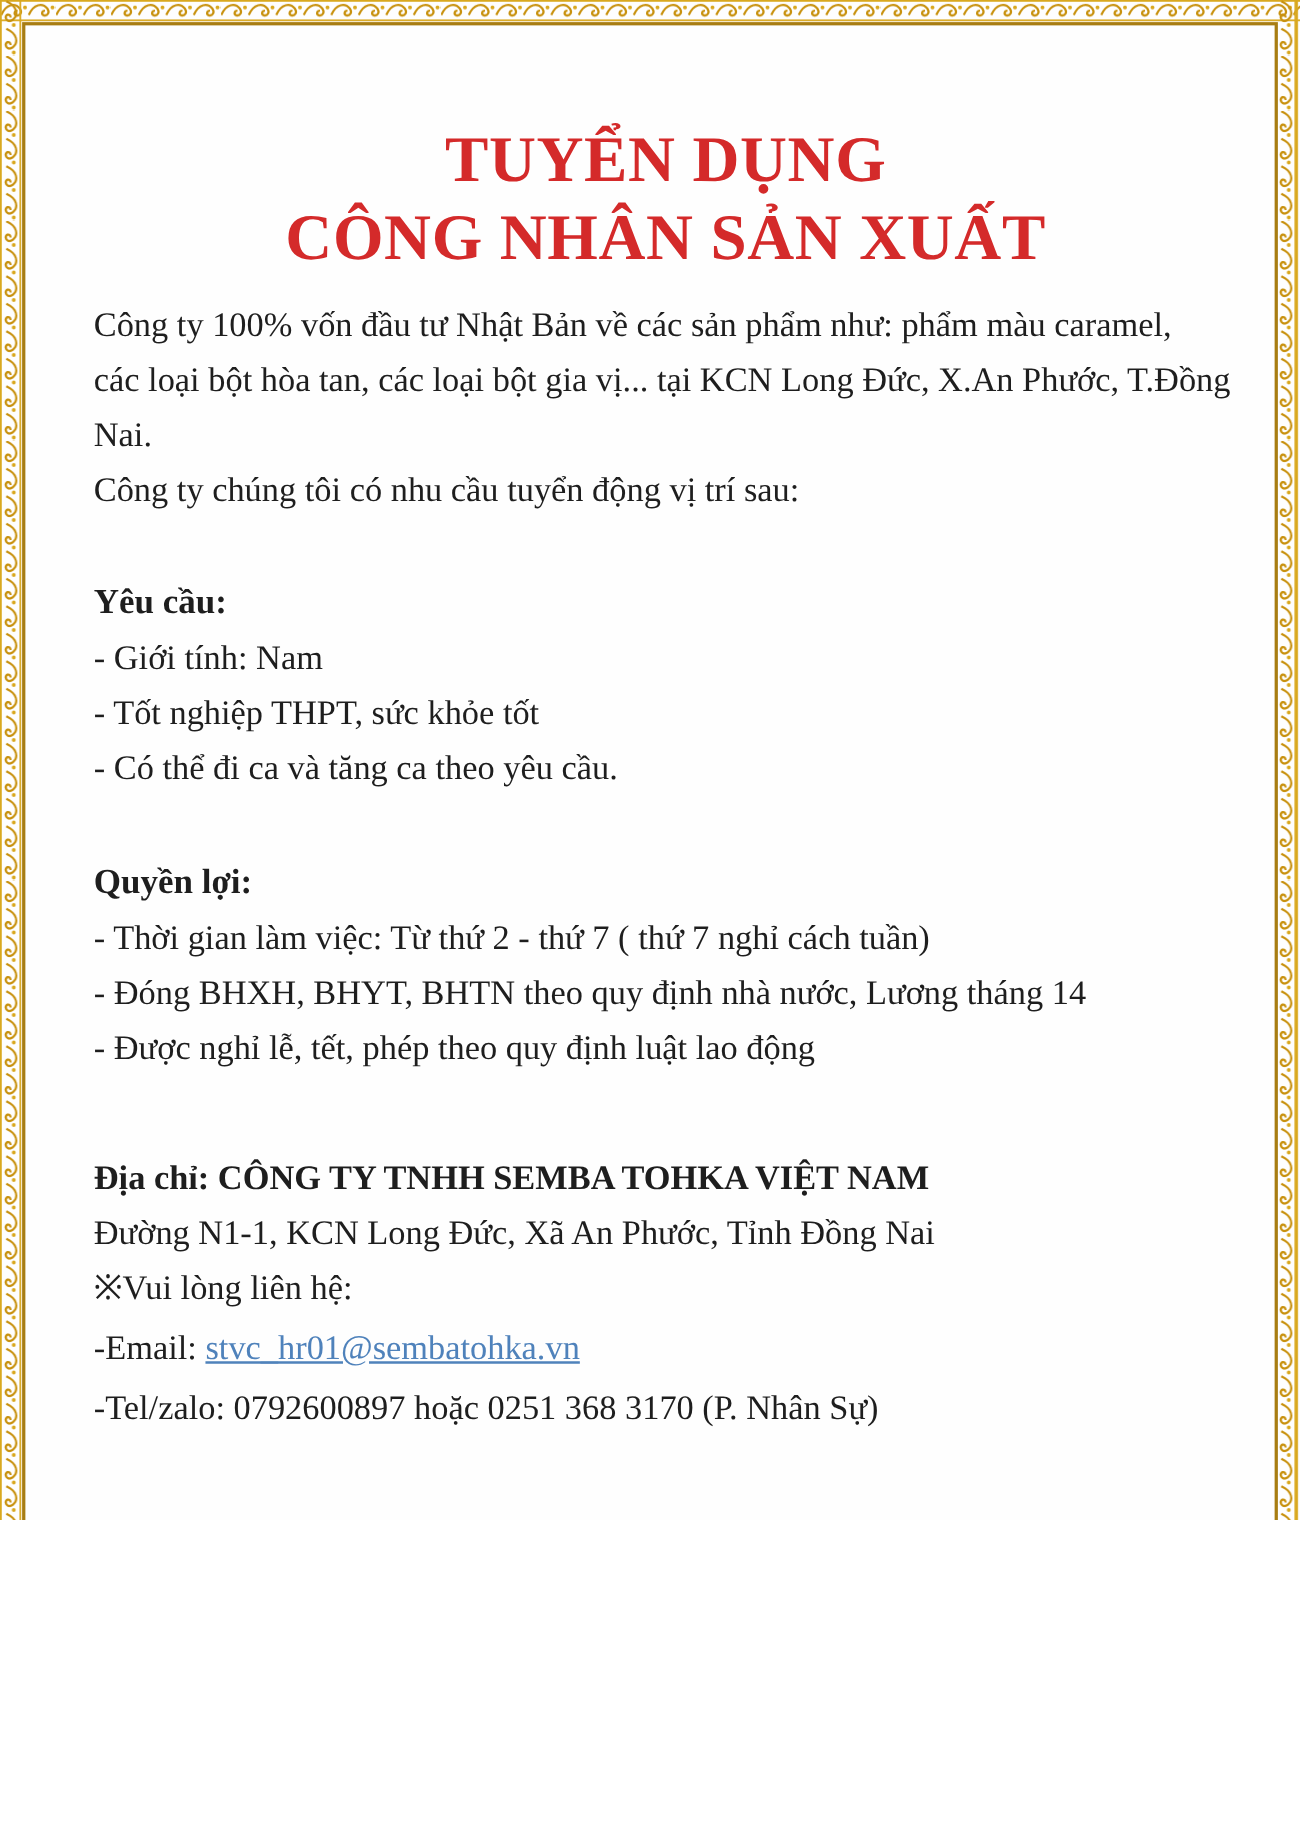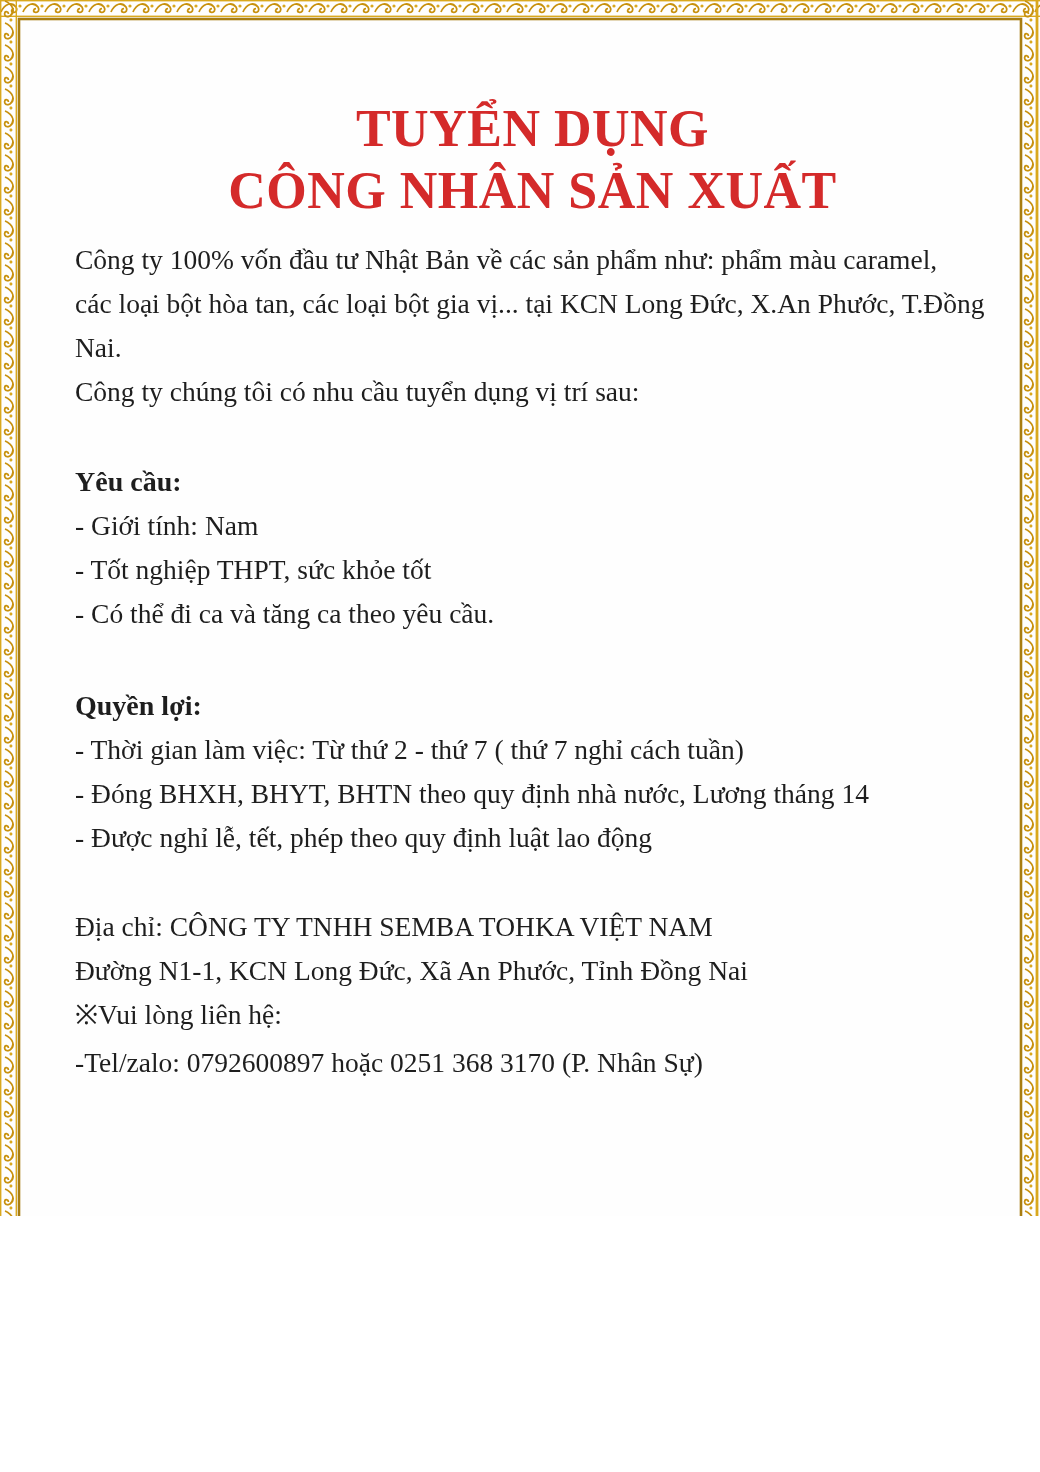--- a/index.html
+++ b/index.html
@@ -57,22 +57,22 @@
   }
   .application-heading .bullet { margin-right: 12px; font-size: 26px; }
   .application-body {
     margin-top: 0;
     font-size: 27.5px;
     line-height: 47px;
     text-align: justify;
     text-justify: inter-word;
   }
   .contact-company {
-    margin-top: 45px;
-    font-weight: 400;
+    margin-top: 60px;
+    font-weight: 700;
   }
   .email-line { margin-top: 4px; }
   .tel-line { margin-top: 4px; }
   .email {
     color: var(--link-blue, #4f82bb);
     text-decoration: underline;
     text-decoration-color: var(--link-blue, #4f82bb);
   }
 </style>
 </head>
@@ -109,37 +109,40 @@
   <div class="content">
 
     <h1 class="title">
       <div>TUYỂN DỤNG</div>
       <div>CÔNG NHÂN SẢN XUẤT</div>
     </h1>
 
     <div class="intro">
       <div class="body-line">Công ty 100% vốn đầu tư Nhật Bản về các sản phẩm như: phẩm màu caramel,</div>
       <div class="body-line">các loại bột hòa tan, các loại bột gia vị... tại KCN Long Đức, X.An Phước, T.Đồng Nai.</div>
-      <div class="body-line">Công ty chúng tôi có nhu cầu tuyển dụng vị trí sau:</div>
+      <div class="body-line">Công ty chúng tôi có nhu cầu tuyển động vị trí sau:</div>
     </div>
 
     <div class="section-heading">Yêu cầu:</div>
     <div>
       <div class="body-line">- Giới tính: Nam</div>
       <div class="body-line">- Tốt nghiệp THPT, sức khỏe tốt</div>
       <div class="body-line">- Có thể đi ca và tăng ca theo yêu cầu.</div>
     </div>
 
     <div class="section-heading benefits-heading">Quyền lợi:</div>
     <div>
       <div class="body-line">- Thời gian làm việc: Từ thứ 2 - thứ 7 ( thứ 7 nghỉ cách tuần)</div>
       <div class="body-line">- Đóng BHXH, BHYT, BHTN theo quy định nhà nước, Lương tháng 14</div>
       <div class="body-line">- Được nghỉ lễ, tết, phép theo quy định luật lao động</div>
     </div>
 
 
     <div class="body-line contact-company">Địa chỉ: CÔNG TY TNHH SEMBA TOHKA VIỆT NAM</div>
     <div class="body-line">Đường N1-1, KCN Long Đức, Xã An Phước, Tỉnh Đồng Nai</div>
     <div class="body-line">※Vui lòng liên hệ:</div>
+    <div class="body-line email-line">
+      <span>-Email: </span><a class="email" href="#">stvc_hr01@sembatohka.vn</a>
+    </div>
     <div class="body-line tel-line">-Tel/zalo: 0792600897 hoặc 0251 368 3170 (P. Nhân Sự)</div>
 
   </div>
 </div>
 
 </body></html>

